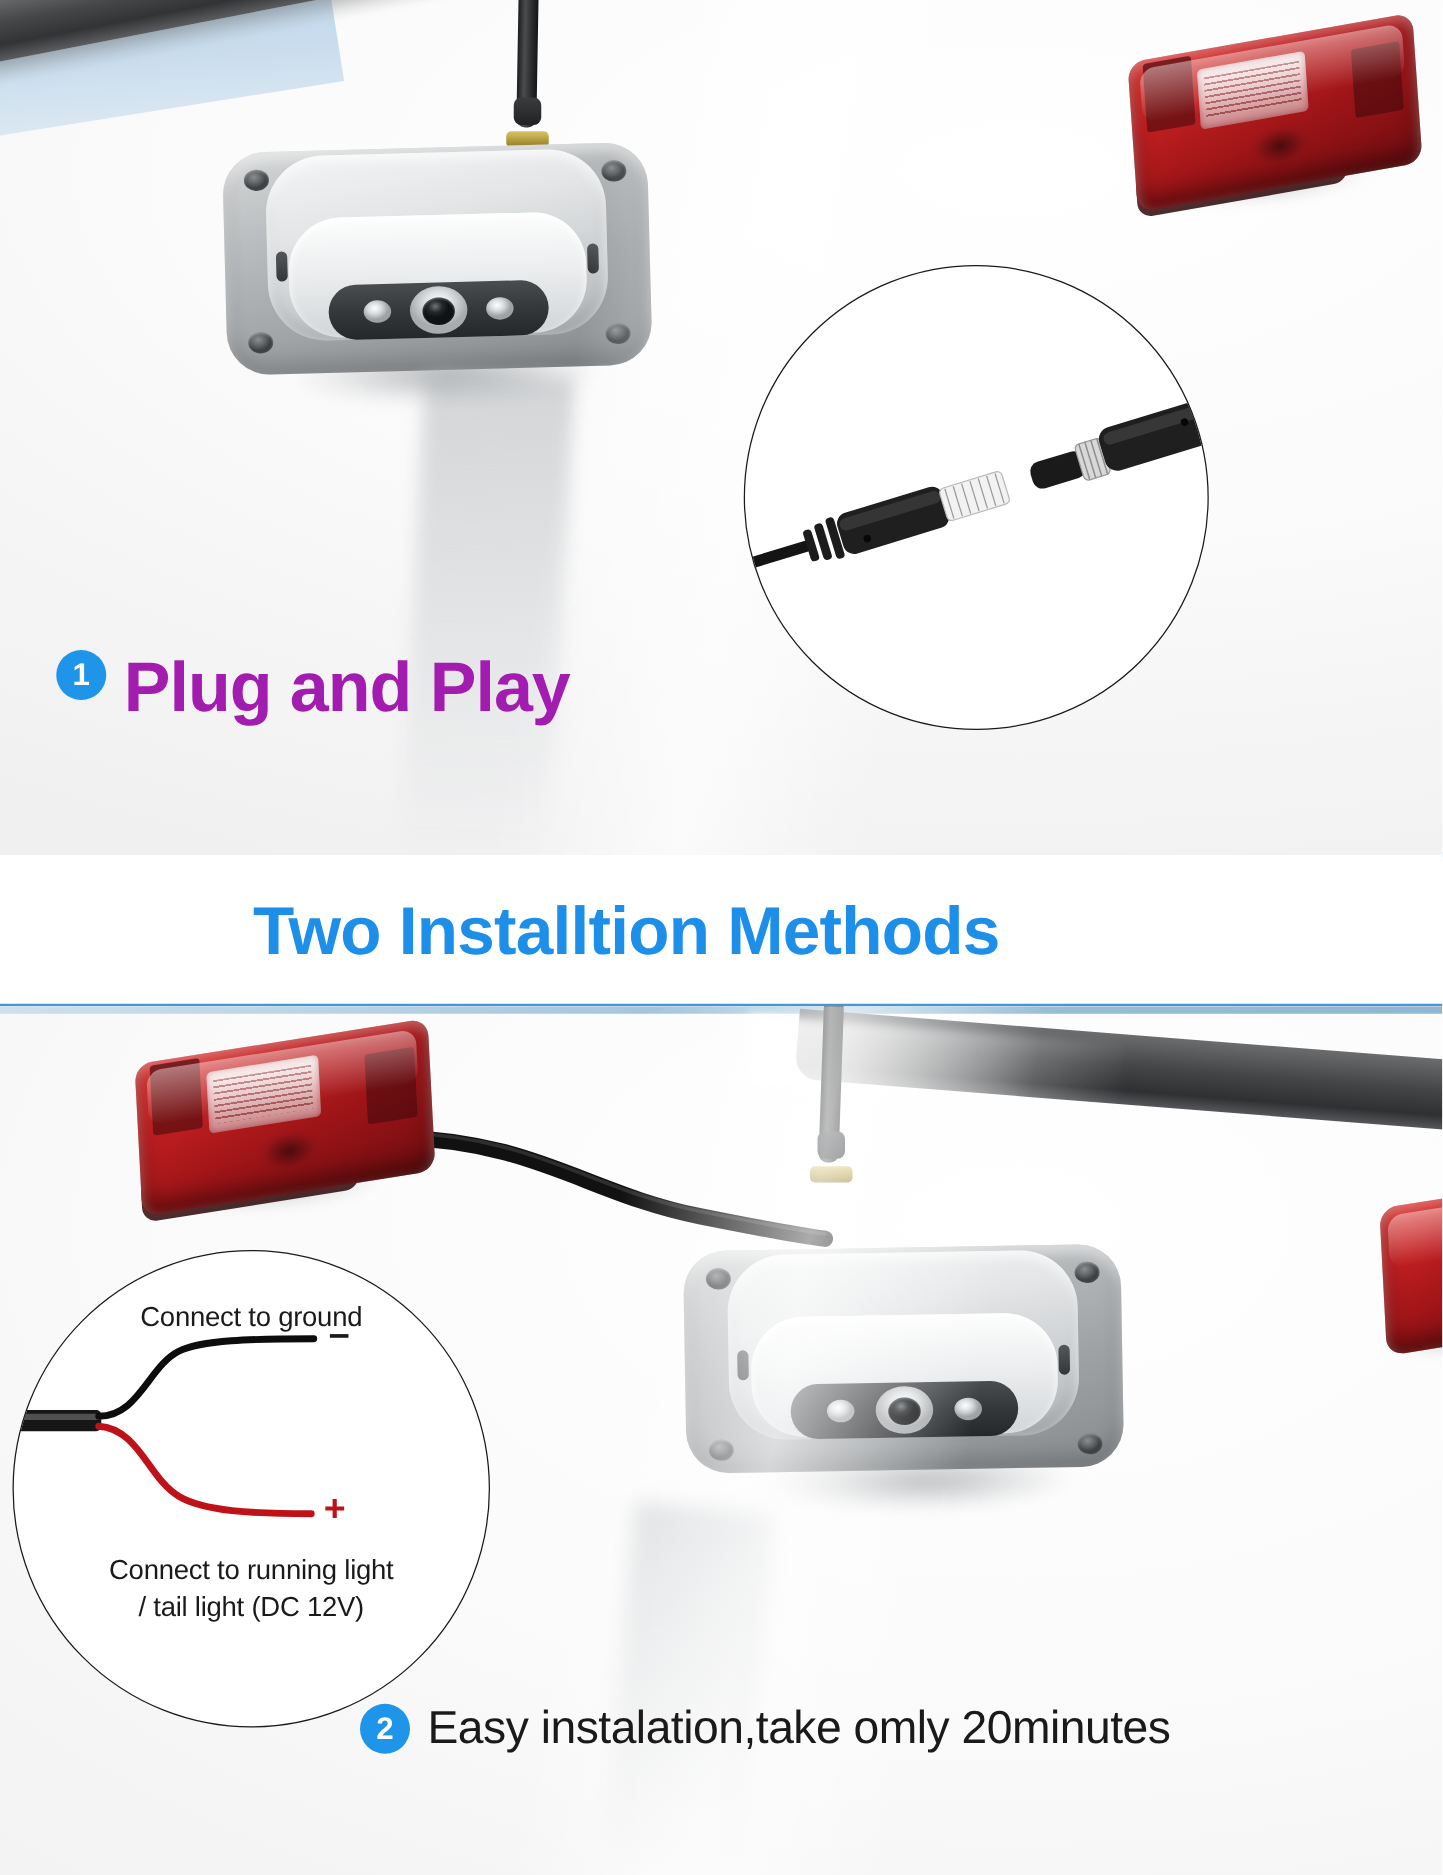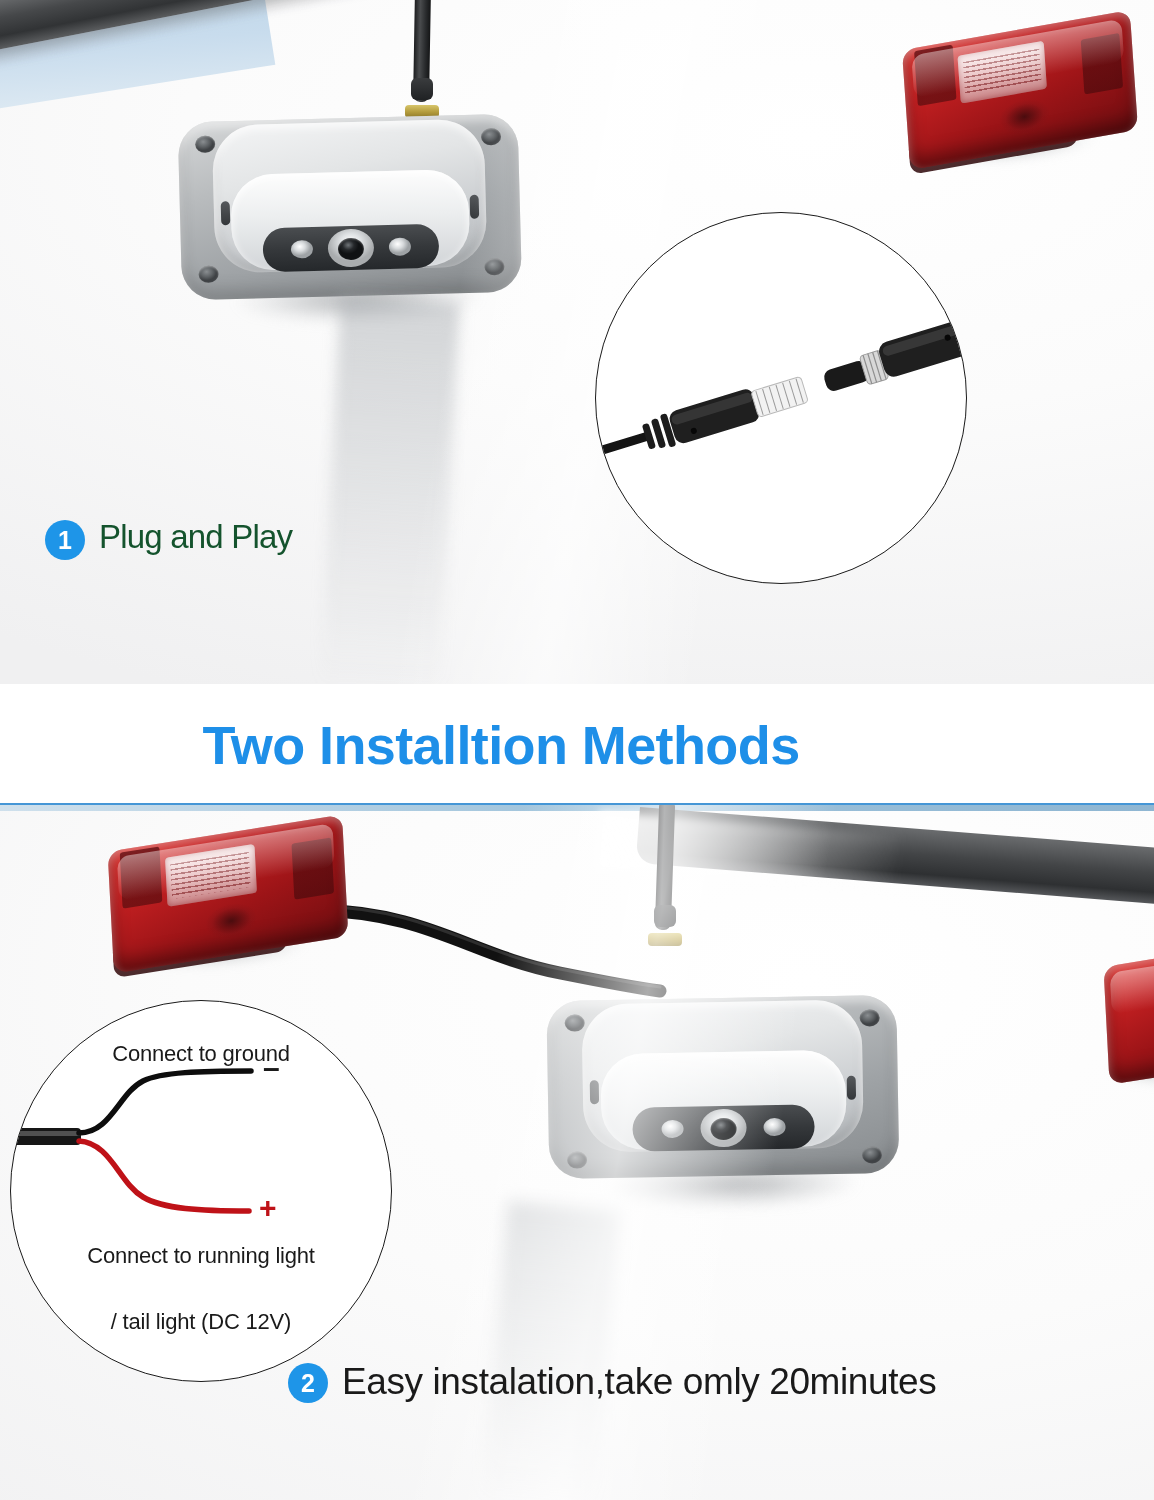--- a/index.html
+++ b/index.html
@@ -348,23 +348,23 @@
     color: #ffffff;
     font-size: 25px;
     font-weight: 700;
     display: flex;
     align-items: center;
     justify-content: center;
     line-height: 1;
   }
   .feature-text { display: flex; flex-direction: column; }
   .feature-title {
-    font-size: 33px;
-    font-weight: 400;
-    color: #14532d;
+    font-size: 56px;
+    font-weight: 700;
+    color: #a21caf;
     letter-spacing: -0.8px;
     line-height: 1.06;
   }
   .feature-sub {
     font-size: 37px;
     font-weight: 300;
     color: #1a1a1a;
     letter-spacing: -0.4px;
     line-height: 1.22;
     margin-top: 4px;
@@ -569,21 +569,21 @@
         <rect x="-12" y="127" width="82" height="17" rx="4" fill="#161616"></rect>
         <rect x="-12" y="130" width="82" height="5" rx="2" fill="#5a5a5a" opacity="0.85"></rect>
 
         <path d="M 68 132 C 100 132, 108 92, 132 80 C 150 71, 190 70, 240 70" stroke="#0d0d0d" stroke-width="5.5" fill="none" stroke-linecap="round"></path>
 
         <path d="M 68 140 C 100 142, 108 182, 132 196 C 152 208, 190 210, 238 210" stroke="#bf1218" stroke-width="5.5" fill="none" stroke-linecap="round"></path>
       </svg>
 
       <div class="polarity" style="left:248px; top:192px; color:#bf1218;">+</div>
       <div class="wire-label" style="left:0; right:0; top:242px;">Connect to running light</div>
-      <div class="wire-label" style="left:0; right:0; top:272px;margin-top:36px;">/ tail light (DC 12V)</div>
+      <div class="wire-label" style="left:0; right:0; top:272px;">/ tail light (DC 12V)</div>
     </div>
 
     <div class="feature" id="feature-2" style="left:288px; top:550px;">
       <div class="badge">2</div>
       <div class="feature-text">
         <div class="feature-sub">Easy instalation,take omly 20minutes</div>
       </div>
     </div>
   </div>
 

